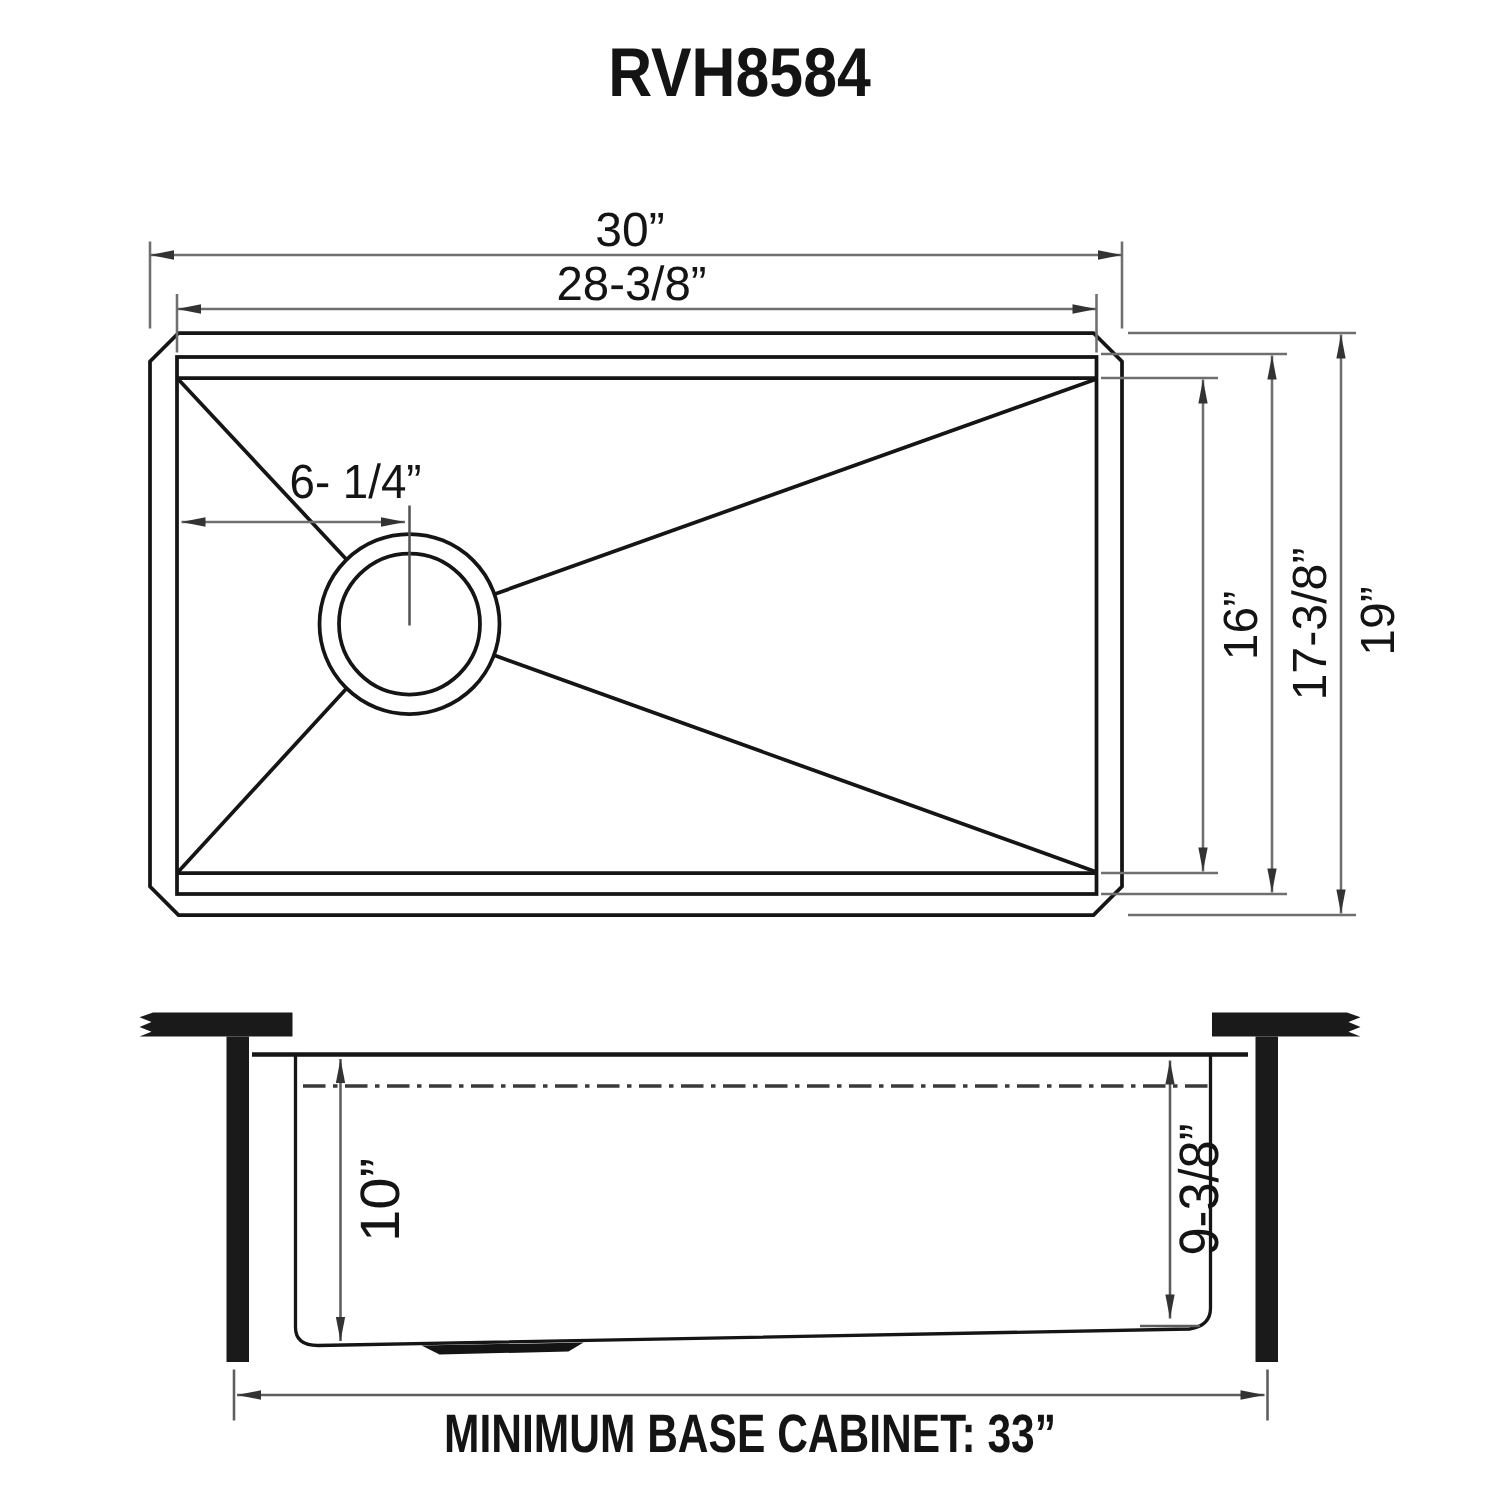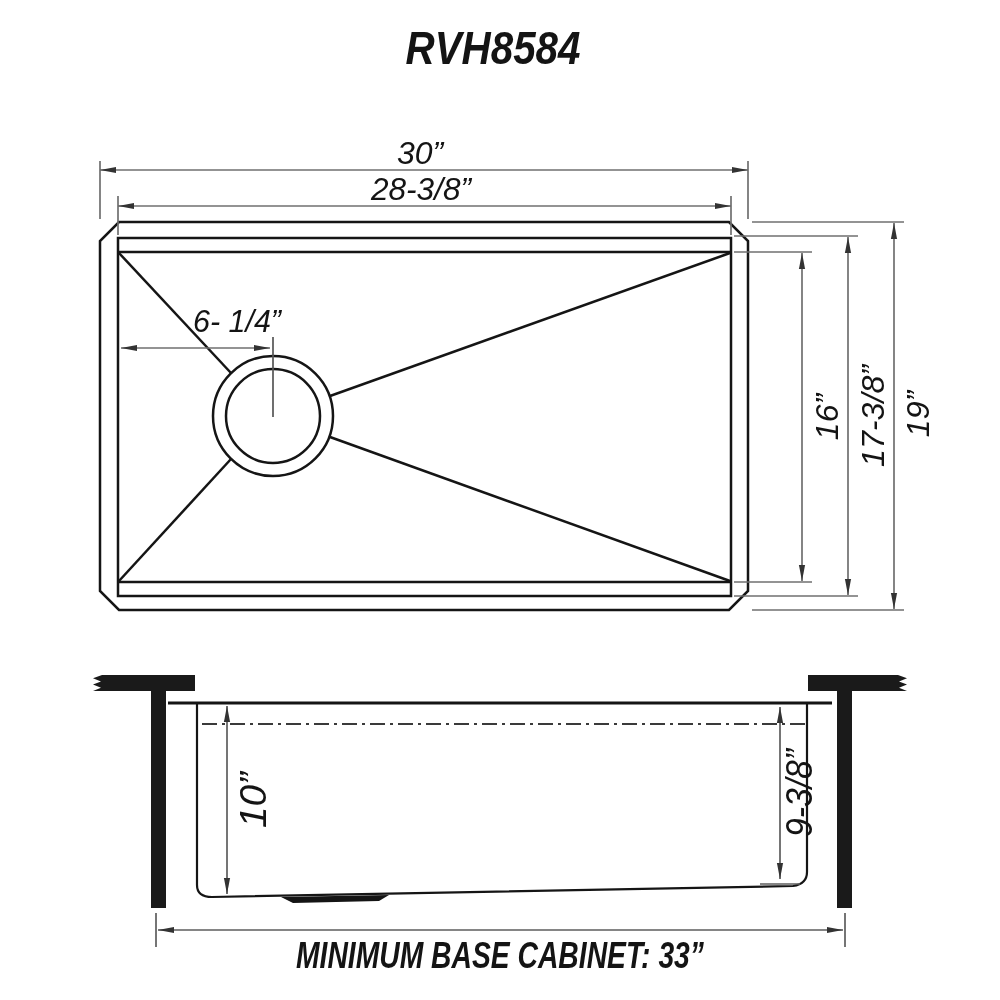--- a/index.html
+++ b/index.html
@@ -1,17 +1,17 @@
 <!DOCTYPE html>
 <html><head>
 <meta charset="utf-8">
 <style>
   html,body{margin:0;padding:0;background:#ffffff;}
   .canvas{position:relative;width:1000px;height:1000px;background:#ffffff;overflow:hidden;
-          font-family:"Liberation Sans", sans-serif;font-style:italic;}
+          font-family:"Liberation Sans", sans-serif;}
   svg{display:block;}
   text{fill:#141414;font-family:"Liberation Sans", sans-serif;}
   .dim-label{font-size:32px;}
   .side-label{font-size:37px;}
   .title-label{font-size:46px;font-weight:700;}
   .note-label{font-size:36px;font-weight:600;}
 </style>
 </head>
 <body>
 

